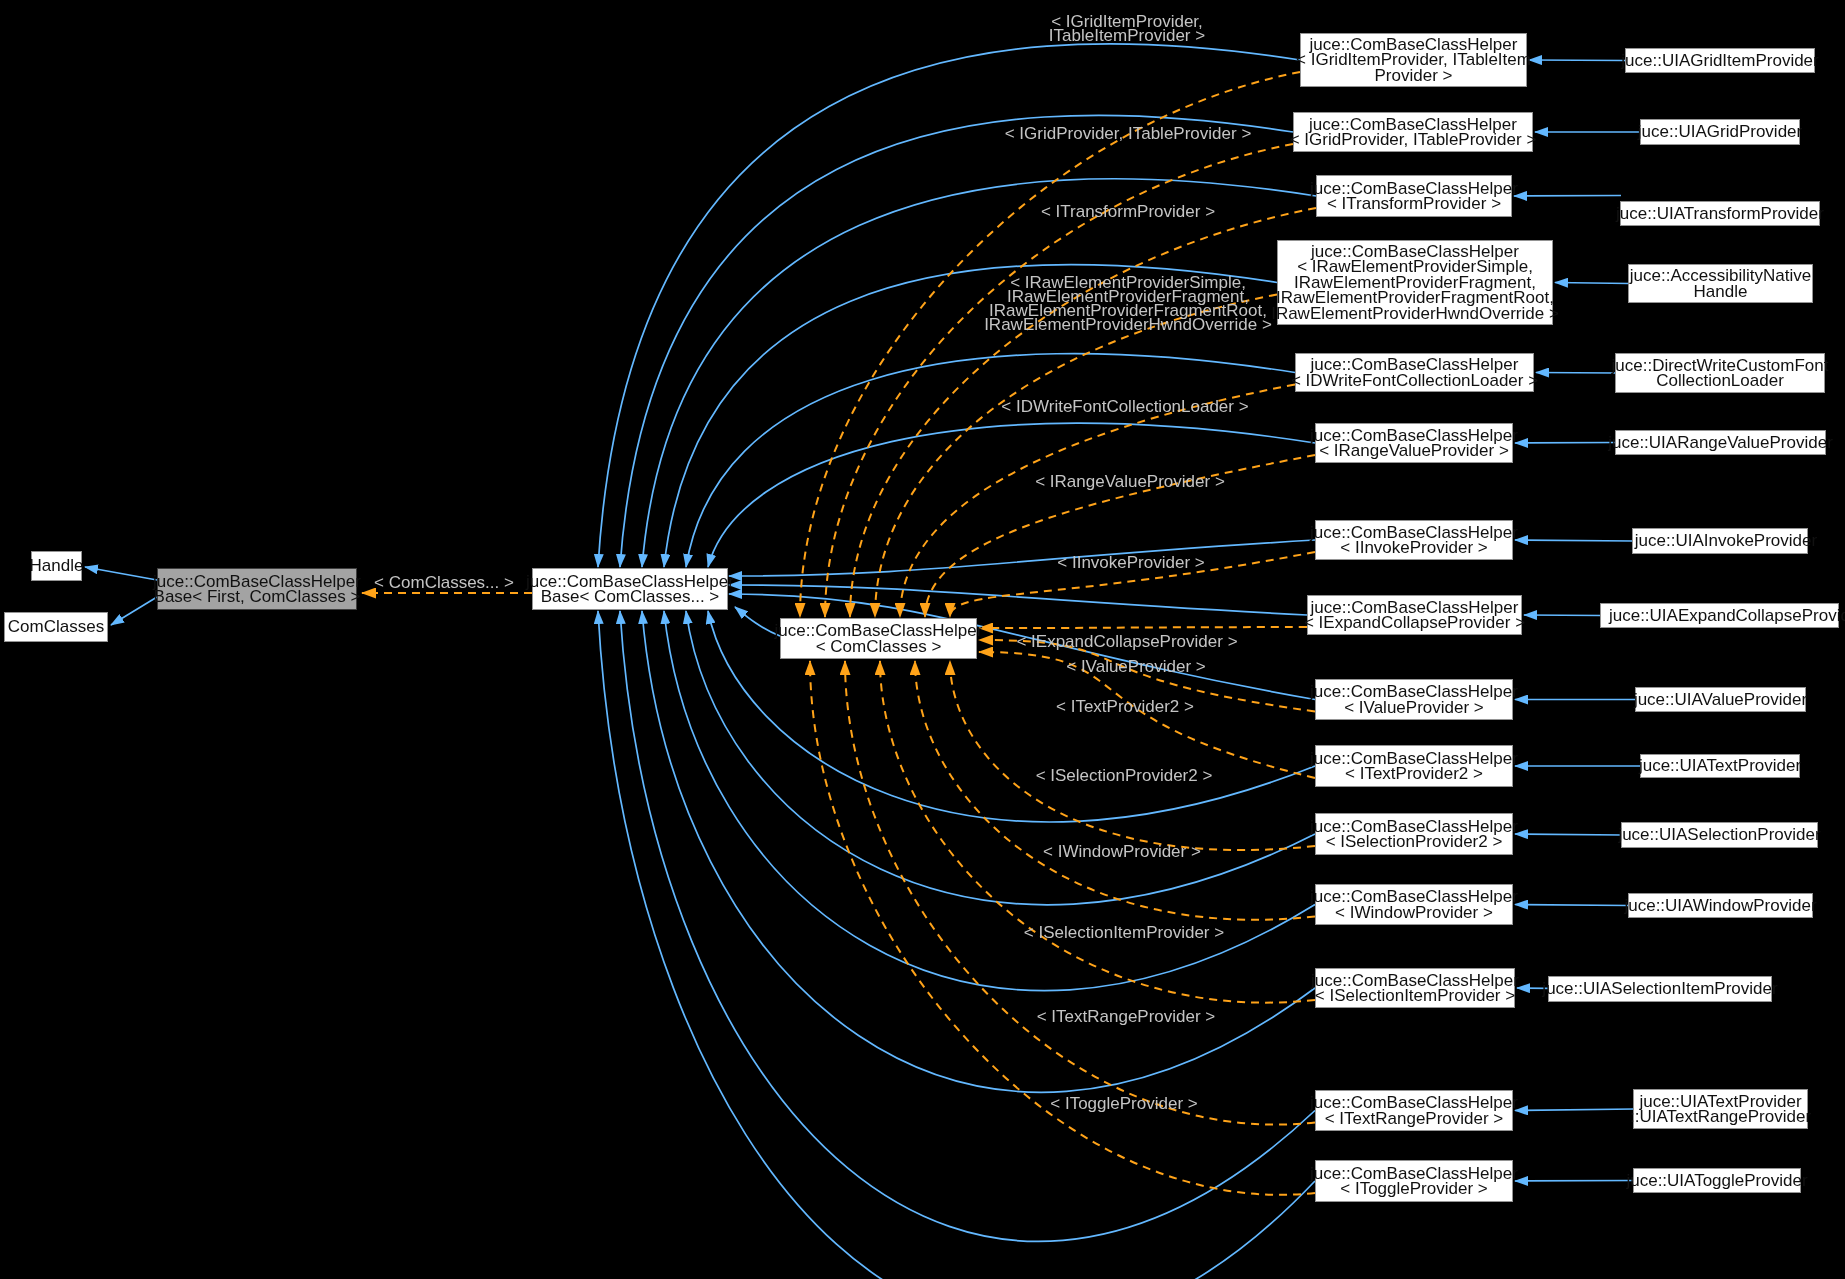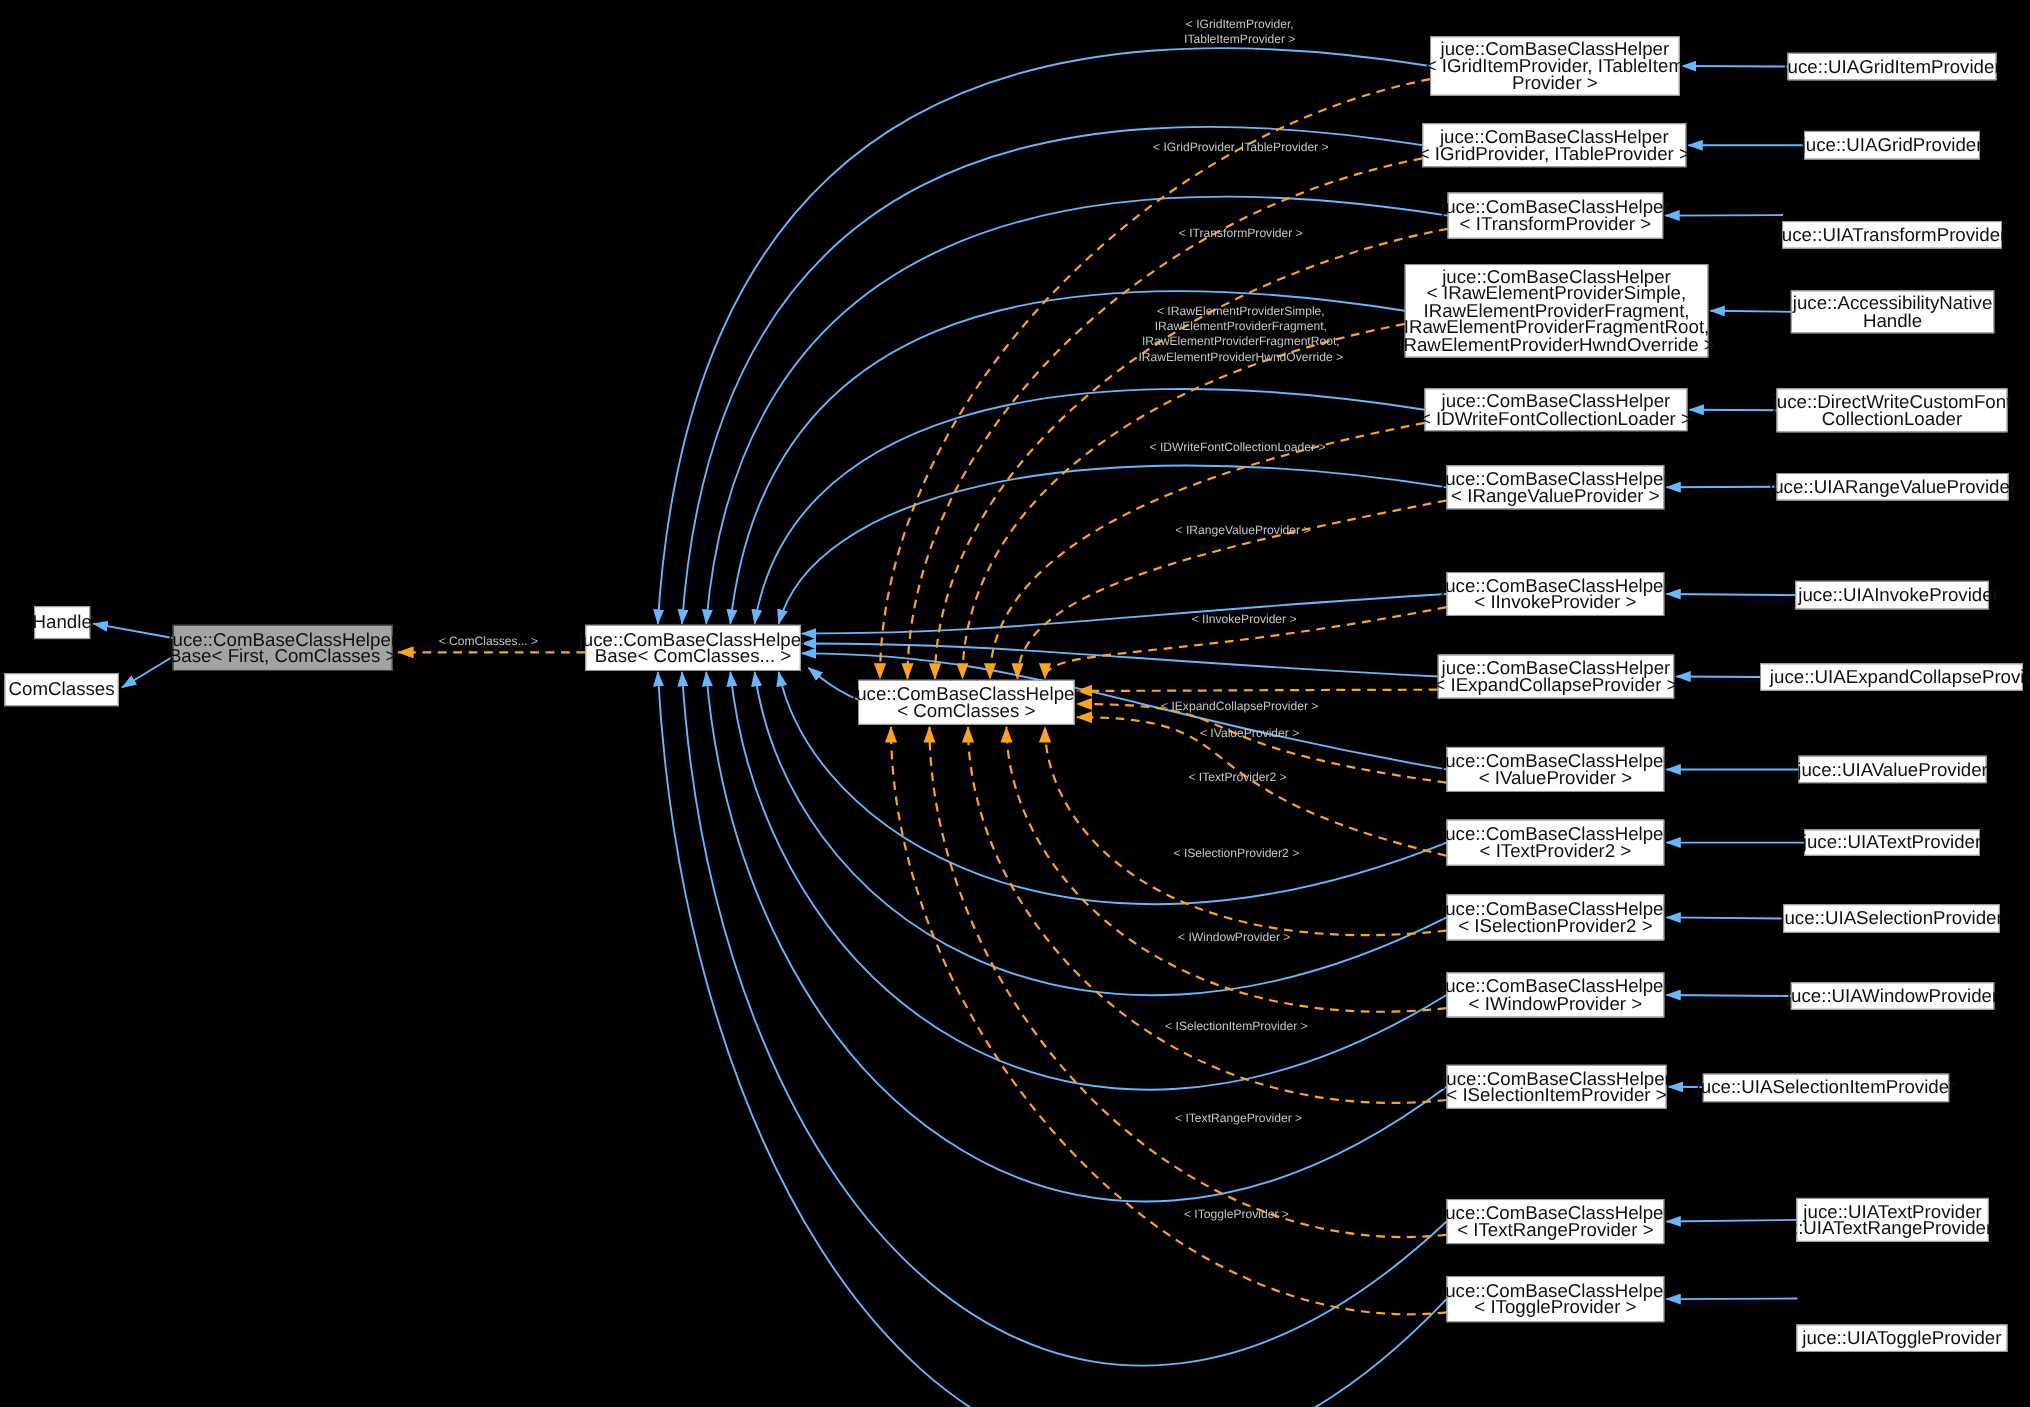--- a/index.html
+++ b/index.html
@@ -4,21 +4,21 @@
 <style>
   html,body{margin:0;padding:0;background:#000;}
   #diagram{position:relative;width:1845px;height:1279px;background:#000;overflow:hidden;
            font-family:"Liberation Sans", sans-serif;}
   #edge-svg{position:absolute;left:0;top:0;z-index:1;}
   .node{position:absolute;box-sizing:border-box;background:#fff;border:1.5px solid #949494;
         color:#111;display:flex;align-items:center;justify-content:center;text-align:center;
         white-space:pre;font-size:17px;line-height:15.5px;z-index:2;}
   .node.selected{background:#a3a3a3;border-color:#3f3f3f;}
   .edge-label{position:absolute;transform:translate(-50%,-50%);color:#c4c4c4;
-        font-size:11px;line-height:14px;white-space:pre;text-align:center;z-index:3;}
+        font-size:17px;line-height:14px;white-space:pre;text-align:center;z-index:3;}
 </style>
 </head>
 <body>
 
 <div id="diagram">
     <svg width="1845" height="1279" viewBox="0 0 1845 1279" id="edge-svg">
       <defs>
         <marker id="arr-b" markerUnits="userSpaceOnUse" markerWidth="14" markerHeight="10" refX="13" refY="5" orient="auto">
           <path d="M0,0 L14,5 L0,10 Z" fill="#63b8ff"></path>
         </marker>
@@ -128,21 +128,21 @@
     <div class="node" style="left: 1615px; top: 430px; width: 211px; height: 25px;">juce::UIARangeValueProvider</div>
     <div class="node" style="left: 1632px; top: 528px; width: 176px; height: 26px; padding-left: 12px;">juce::UIAInvokeProvider</div>
     <div class="node" style="left: 1600px; top: 603px; width: 239px; height: 25px; padding-left: 35px;">juce::UIAExpandCollapseProvider</div>
     <div class="node" style="left: 1635px; top: 687px; width: 171px; height: 25px;">juce::UIAValueProvider</div>
     <div class="node" style="left: 1640px; top: 754px; width: 160px; height: 24px;">juce::UIATextProvider</div>
     <div class="node" style="left: 1621px; top: 822px; width: 197px; height: 26px;">juce::UIASelectionProvider</div>
     <div class="node" style="left: 1628px; top: 893px; width: 185px; height: 25px; text-align: center;">juce::UIAWindowProvider</div>
     <div class="node" style="left: 1548px; top: 976px; width: 224px; height: 26px;">juce::UIASelectionItemProvider</div>
     <div class="node" style="left: 1633px; top: 1089px; width: 175px; height: 40px;">juce::UIATextProvider
 ::UIATextRangeProvider</div>
-    <div class="node" style="left: 1633px; top: 1204px; width: 192px; height: 25px;">juce::UIAToggleProvider</div>
+    <div class="node" style="left: 1633px; top: 1168px; width: 168px; height: 25px;">juce::UIAToggleProvider</div>
     <div class="edge-label" style="left: 444px; top: 583px;">&lt; ComClasses... &gt;</div>
     <div class="edge-label" style="left: 1127px; top: 29px;">&lt; IGridItemProvider,
 ITableItemProvider &gt;</div>
     <div class="edge-label" style="left: 1128px; top: 134px;">&lt; IGridProvider, ITableProvider &gt;</div>
     <div class="edge-label" style="left: 1128px; top: 212px;">&lt; ITransformProvider &gt;</div>
     <div class="edge-label" style="left: 1128px; top: 304px;">&lt; IRawElementProviderSimple,
 IRawElementProviderFragment,
 IRawElementProviderFragmentRoot,
 IRawElementProviderHwndOverride &gt;</div>
     <div class="edge-label" style="left: 1125px; top: 407px;">&lt; IDWriteFontCollectionLoader &gt;</div>

